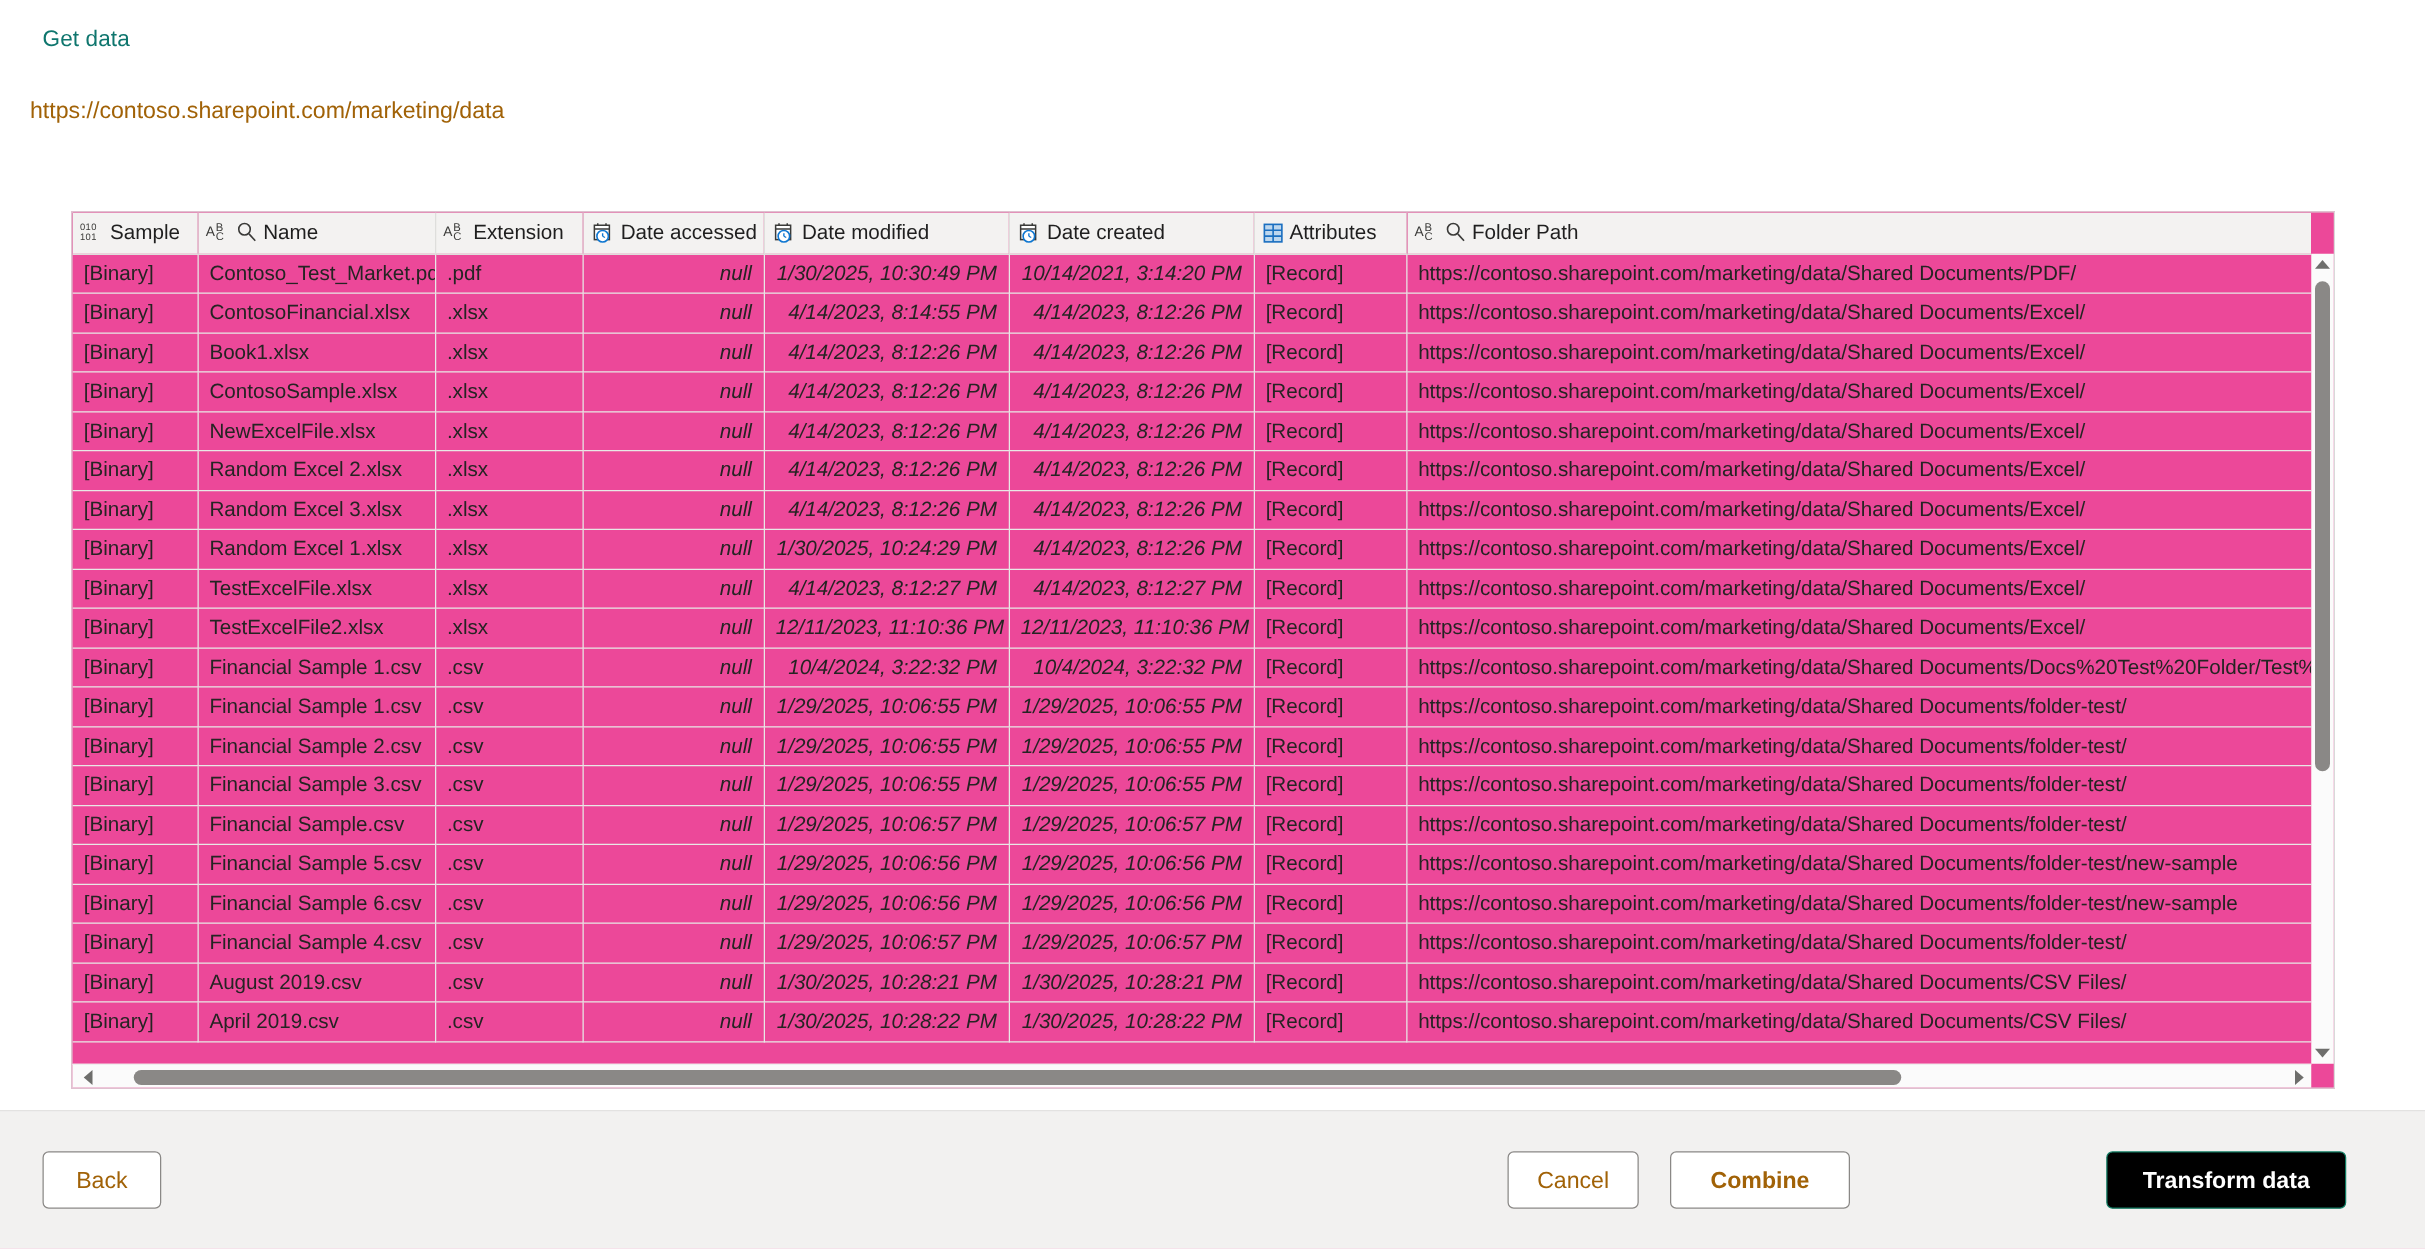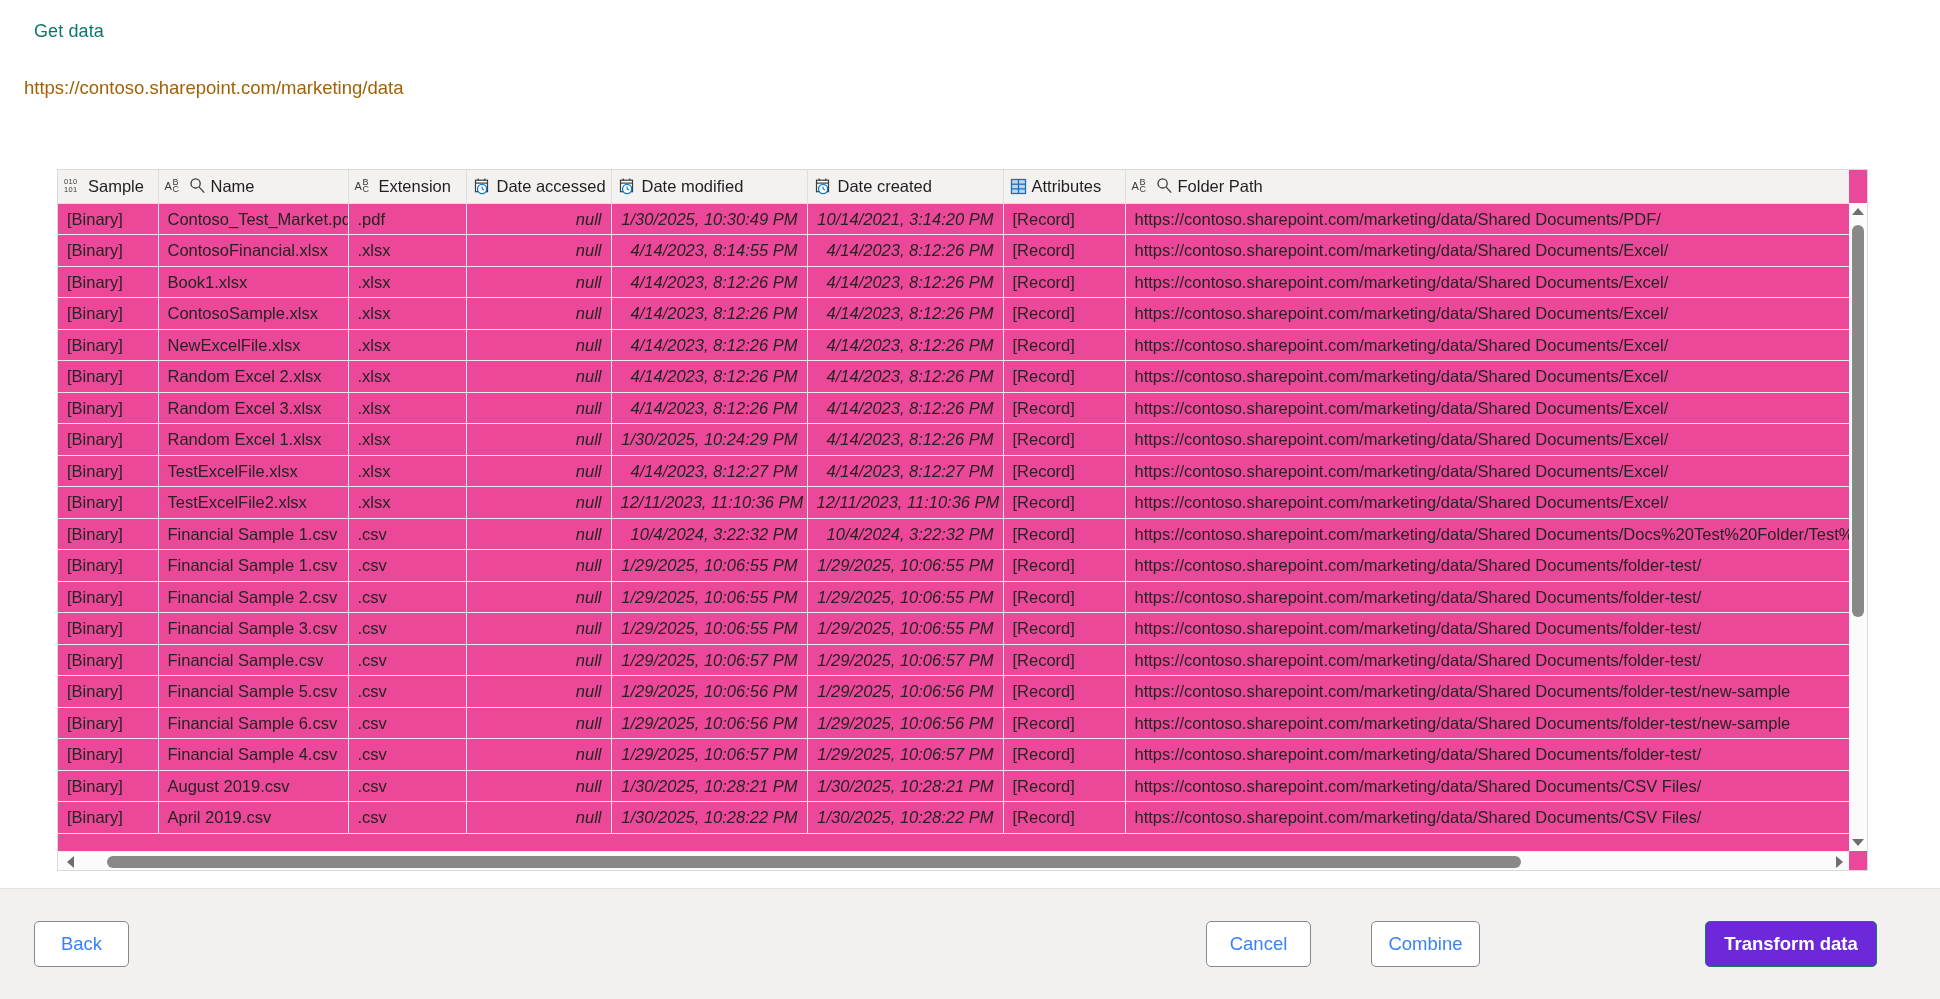--- a/index.html
+++ b/index.html
@@ -169,31 +169,31 @@
     border-top: 1px solid #e3e2e1;
   }
   .btn {
     position: absolute; top: 32px;
     height: 46px;
     border: 1px solid #8a8886;
     border-radius: 5px;
     background: #ffffff;
     font-family: "Liberation Sans", sans-serif;
     font-size: 18.5px;
-    color: #3b82f6;
+    color: #a16207;
     cursor: pointer;
     display: flex; align-items: center; justify-content: center;
     padding: 0 14px;
   }
   #btn-back    { left: 34px;   width: 95px; }
   #btn-cancel  { right: 629px; width: 105px; }
-  #btn-combine { right: 460px; width: 109px; }
+  #btn-combine { right: 460px; width: 144px; font-weight: bold; }
   #btn-transform {
-    right: 63px; width: 172px;
-    background: #6d28d9;
+    right: 63px; width: 192px;
+    background: #000000;
     border-color: #107c62;
     color: #ffffff;
     font-weight: bold;
   }
 </style>
 </head>
 <body>
 
 <div id="dialog-header">
   <div id="breadcrumb">Get data</div>

